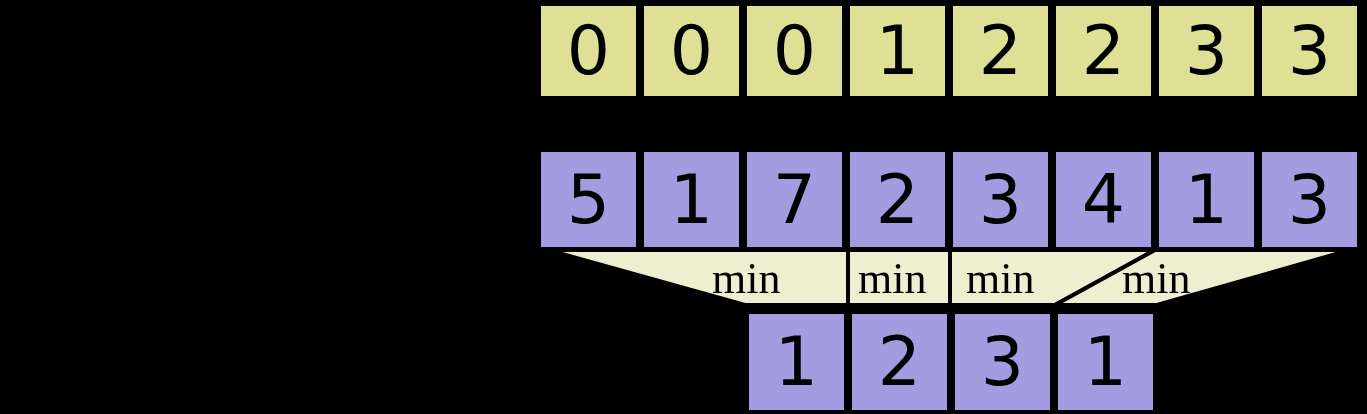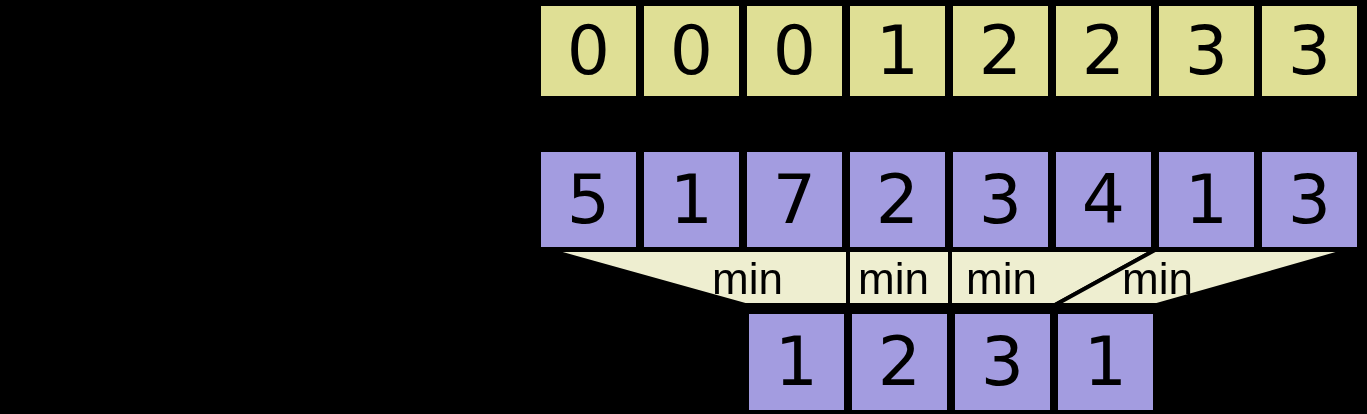--- a/index.html
+++ b/index.html
@@ -47,21 +47,21 @@
     top: 0;
     width: 1367px;
     height: 414px;
     pointer-events: none;
   }
   .min-label {
     position: absolute;
     font-size: 44px;
     line-height: 1;
     color: #000000;
-    font-family: Liberation Sans, sans-serif;
+    font-family: Liberation Serif, serif;
     white-space: nowrap;
   }
 </style>
 </head>
 <body>
 
 <div id="stage">
 
   <svg id="connector-layer" viewBox="0 0 1367 414" width="1367" height="414" xmlns="http://www.w3.org/2000/svg">
 

